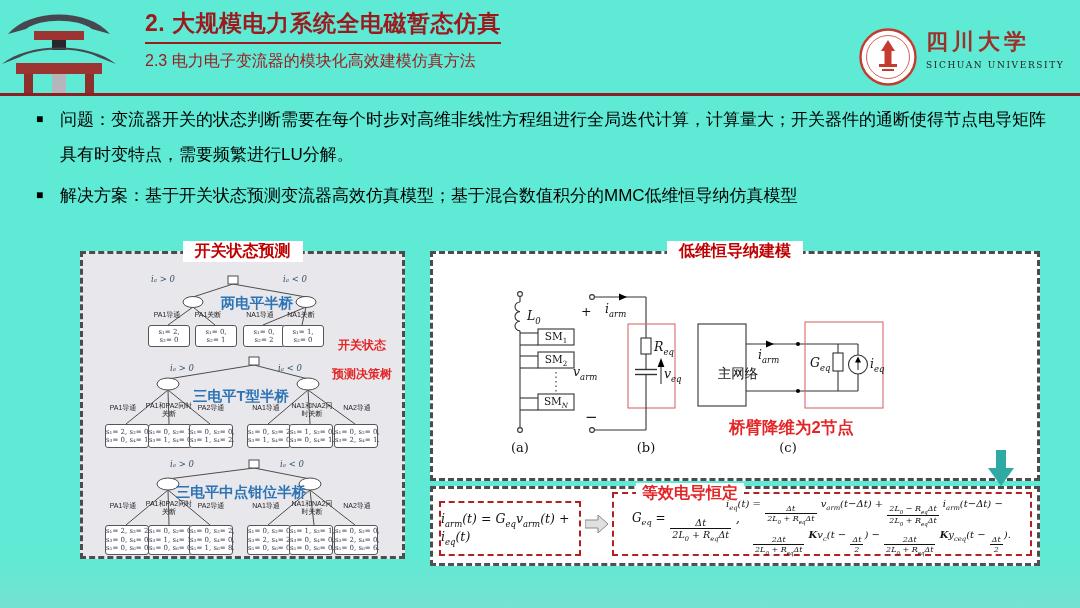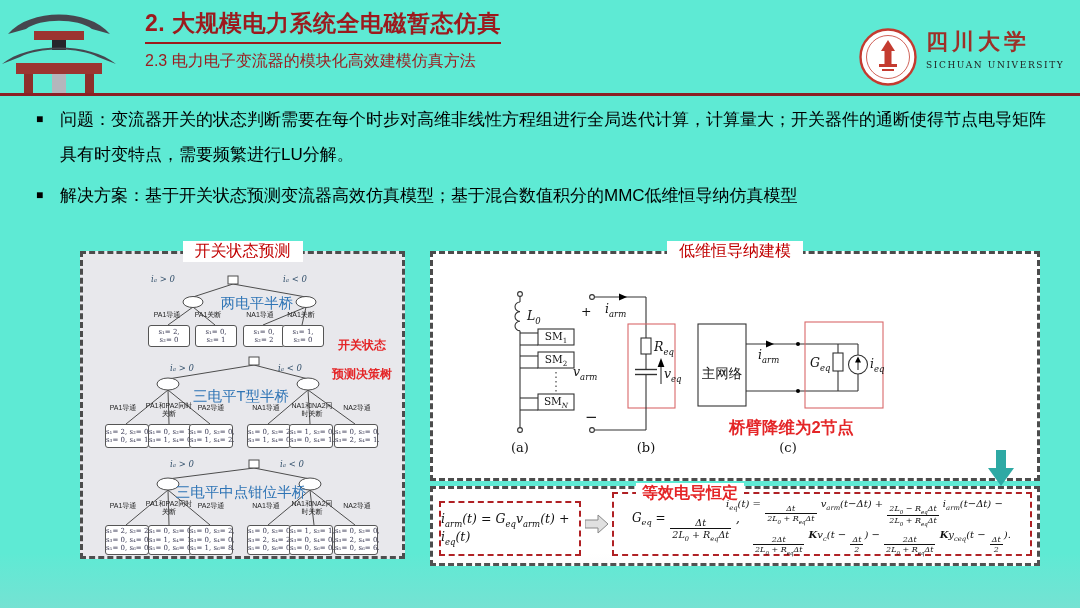--- a/index.html
+++ b/index.html
@@ -1,40 +1,40 @@
 <!DOCTYPE html>
 <html><head>
 <meta charset="utf-8">
 <style>
   html,body{margin:0;padding:0;background:#888}
   #slide{position:relative;width:1080px;height:608px;background:#5eead4;overflow:hidden;
          font-family:"Liberation Sans","DejaVu Sans",sans-serif;color:#111;margin:0 auto}
   .abs{position:absolute}
   .panel{position:absolute;box-sizing:border-box;border:3px dashed #4c4c4c}
   .ptitle{position:absolute;top:-13px;left:50%;transform:translateX(-50%);background:#fff;
-          padding:0 12px;font-size:16px;font-weight:normal;color:#c00000;white-space:nowrap}
+          padding:0 12px;font-size:16px;font-weight:bold;color:#c00000;white-space:nowrap}
   
   #titleBlock{position:absolute;left:145px;top:8px}
   #mainTitle{display:inline-block;font-size:23px;font-weight:bold;color:#9c1a1d;
              border-bottom:2px solid #9c1a1d;padding-bottom:3px;letter-spacing:.5px}
   #subTitle{margin-top:7px;font-size:16px;color:#9c1a1d}
   #divider{position:absolute;left:0;top:93px;width:1080px;height:3px;background:#8c1f24}
   #logo{position:absolute;left:858px;top:27px;display:flex;}
   #logoTxt{margin-left:8px;font-family:"DejaVu Serif","Liberation Serif",serif}
   #logoCn{font-size:22px;font-weight:bold;color:#9d3028;letter-spacing:4px}
   #logoEn{font-size:9px;letter-spacing:1.6px;color:#222;margin-top:3px}
   
   #bullets{position:absolute;left:36px;top:102px;width:1016px}
   .bullet{display:flex;font-size:17px;line-height:35px;color:#000}
   .bmark{width:24px;font-size:12px;flex:0 0 24px}
   
   #treePanel{left:80px;top:251px;width:325px;height:308px;background:#e8e8ec}
   .cond{position:absolute;font-size:8.5px;color:#33506b;text-align:center;width:44px;
         font-family:"DejaVu Serif","Liberation Serif",serif;font-style:italic}
-  .tname{position:absolute;font-weight:normal;color:#2e74b5;text-align:center;
+  .tname{position:absolute;font-weight:bold;color:#2e74b5;text-align:center;
          font-size:14.5px;white-space:nowrap}
   .blabel{position:absolute;font-size:7px;line-height:8px;text-align:center;color:#222;width:48px}
   .leaf{position:absolute;background:#fff;border:1px solid #555;border-radius:3px;
         font-size:7px;line-height:8.5px;text-align:center;color:#3a3a55;
         display:flex;flex-direction:column;justify-content:center;
         font-family:"DejaVu Serif","Liberation Serif",serif}
   .leaf span{display:block;white-space:nowrap}
   #treeNote{position:absolute;left:227px;top:77px;width:104px;text-align:center;
             font-size:12px;line-height:29px;font-weight:bold;color:#e42527}
   #treeNote span{display:block}
@@ -319,21 +319,21 @@
     <div class="smlabel" style="left:105px;top:99px">SM<sub>2</sub></div>
     <div class="smlabel" style="left:105px;top:141px">SM<sub><i>N</i></sub></div>
     <div class="clabel ccap" style="left:72px;top:186px">(a)</div>
     <div class="clabel" style="left:148px;top:50px;font-style:normal">+</div>
     <div class="clabel" style="left:172px;top:47px">i<sub>arm</sub></div>
     <div class="clabel" style="left:140px;top:110px">v<sub>arm</sub></div>
     <div class="clabel" style="left:221px;top:85px">R<sub>eq</sub></div>
     <div class="clabel" style="left:231px;top:112px">v<sub>eq</sub></div>
     <div class="clabel" style="left:152px;top:154px;font-style:normal;font-size:15px">−</div>
     <div class="clabel ccap" style="left:198px;top:186px">(b)</div>
-    <div class="clabel cnet" style="left:265px;top:70px;width:48px;height:99px;display:flex;align-items:center;justify-content:center">主网络</div>
+    <div class="clabel cnet" style="left:281px;top:70px;width:48px;height:99px;display:flex;align-items:center;justify-content:center">主网络</div>
     <div class="clabel" style="left:325px;top:93px">i<sub>arm</sub></div>
     <div class="clabel" style="left:377px;top:101px">G<sub>eq</sub></div>
     <div class="clabel" style="left:437px;top:102px">i<sub>eq</sub></div>
     <div class="clabel ccap" style="left:340px;top:186px">(c)</div>
     <div id="dimNote">桥臂降维为2节点</div>
   </div>
 
   <svg class="abs" style="left:988px;top:450px" width="26" height="38" viewBox="0 0 26 38">
     <rect x="8" y="0" width="10" height="19" fill="#2ea9a4"></rect>
     <polygon points="0,18 26,18 13,36" fill="#2ea9a4"></polygon>

